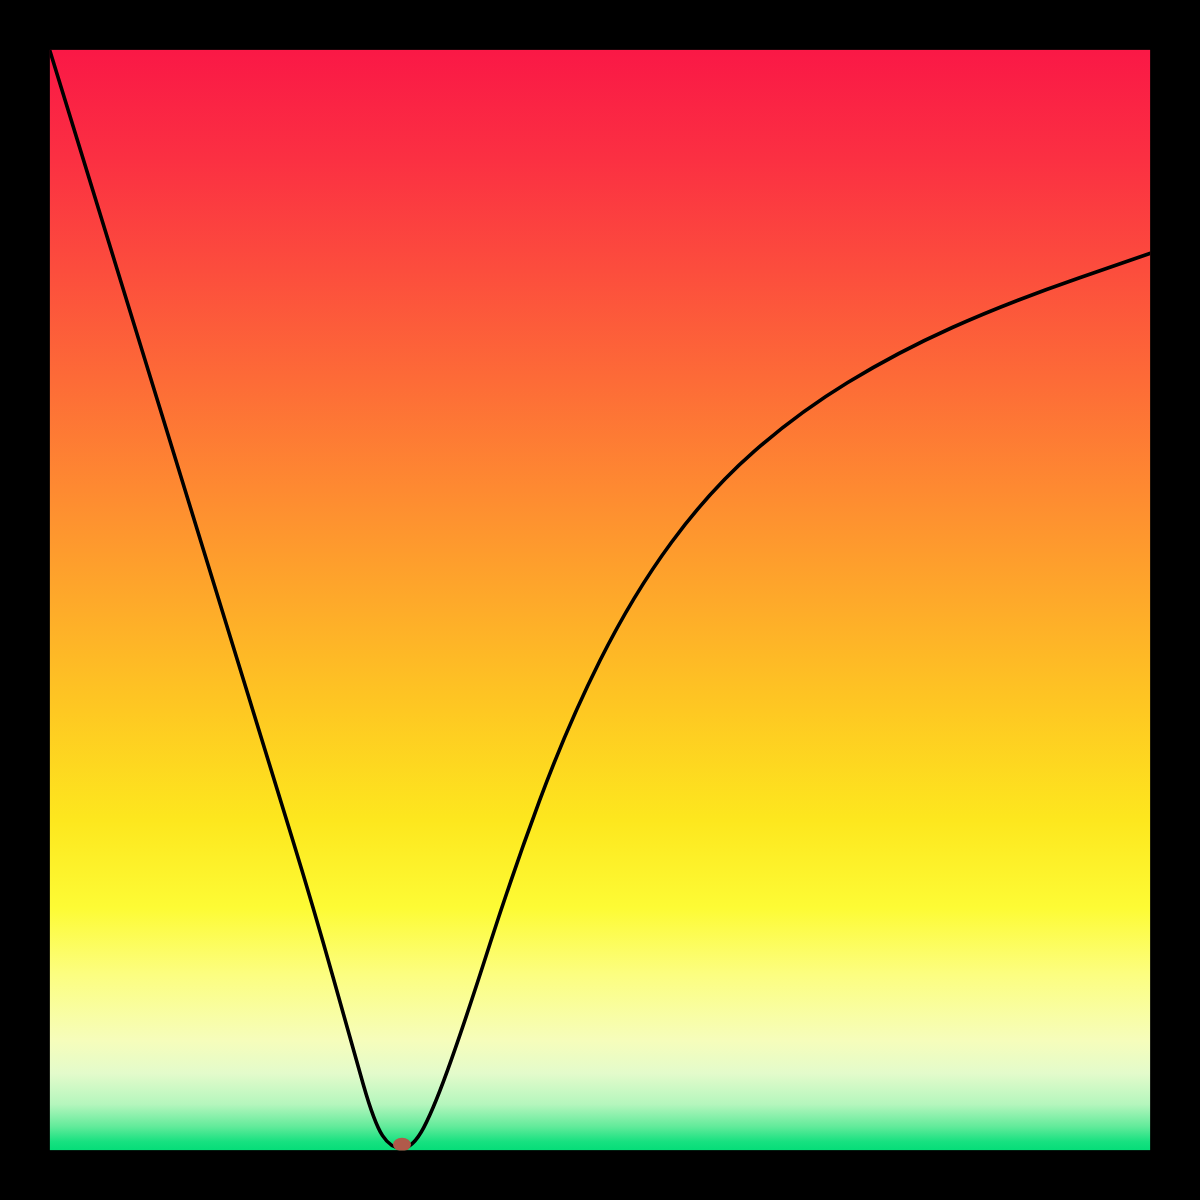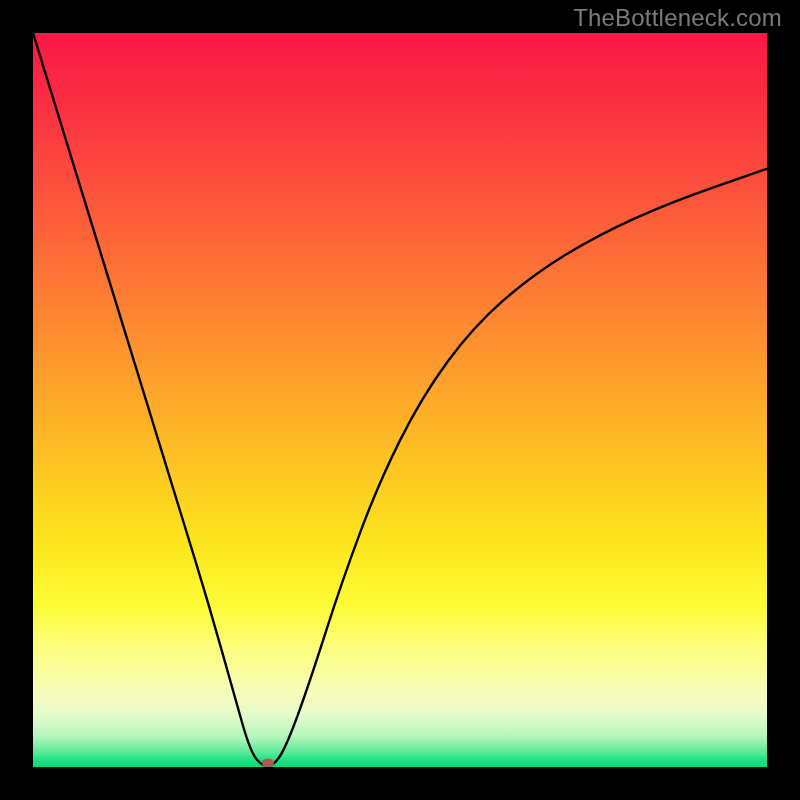--- a/index.html
+++ b/index.html
@@ -52,21 +52,20 @@
     position: absolute;
     inset: 0;
     z-index: 10;
   }
 </style>
 </head>
 <body>
 
 <div class="frame">
 
-  <div class="watermark">TheBottleneck.com</div>
 
   <div class="plot-area">
     <svg class="gradient" viewBox="0 0 734 734" preserveAspectRatio="none">
       <defs>
         <linearGradient id="bg-grad" x1="0" y1="0" x2="0" y2="1">
             <stop offset="0.00%" stop-color="#fa1846"></stop>
             <stop offset="10.00%" stop-color="#fb3042"></stop>
             <stop offset="20.00%" stop-color="#fc4d3d"></stop>
             <stop offset="30.00%" stop-color="#fd6b37"></stop>
             <stop offset="40.00%" stop-color="#fe8a31"></stop>

